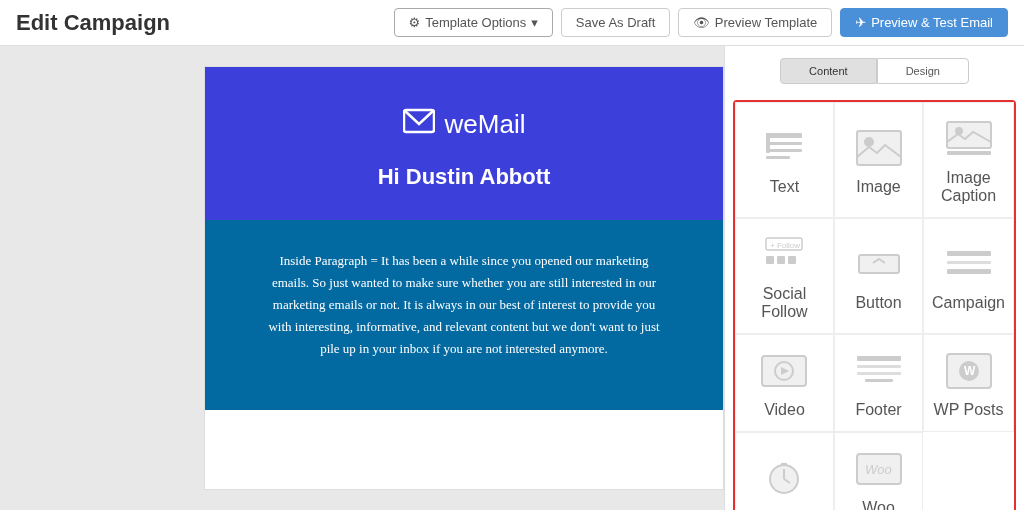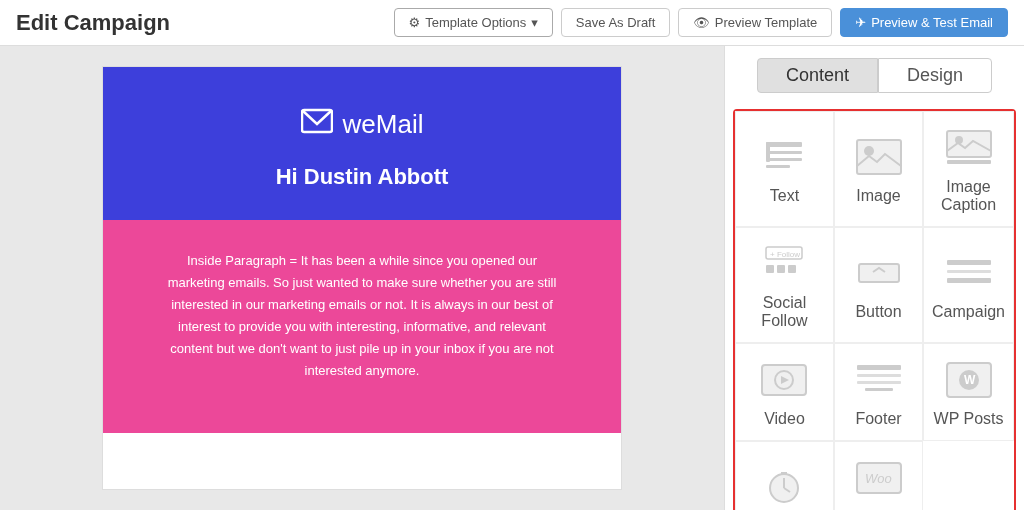--- a/index.html
+++ b/index.html
@@ -15,46 +15,46 @@
     .btn {
       padding: 6px 14px; border-radius: 4px; cursor: pointer; font-size: 13px; border: 1px solid #ccc; background: #fff; color: #555;
       display: inline-flex; align-items: center; gap: 5px;
     }
     .btn-primary { background: #fff; border-color: #aaa; }
     .btn-blue { background: #4a90d9; color: #fff; border-color: #4a90d9; }
 
     .main-layout { display: flex; height: calc(510px - 46px); }
 
     .email-preview-area {
-      flex: 1; overflow-y: auto; background: #e8e8e8; display: flex; justify-content: center; padding: 20px 0;
+      flex: 1; overflow-y: auto; background: #e8e8e8; display: flex; justify-content: flex-end; padding: 20px 0;
     }
 
     .email-canvas {
       width: 520px; background: #fff; border: 1px solid #ddd;
     }
 
     .email-header {
       background: #3d3fdb; padding: 40px 20px 30px; display: flex; flex-direction: column; align-items: center; gap: 12px;
     }
     .email-logo { display: flex; align-items: center; gap: 10px; }
     .email-logo-icon { color: #fff; font-size: 28px; }
     .email-logo-text { color: #fff; font-size: 26px; font-weight: 500; }
     .email-heading { color: #fff; font-size: 22px; font-weight: 700; margin-top: 10px; }
 
-    .email-body { padding: 30px 60px; background: #ec4899; }
+    .email-body { padding: 30px 60px; background: #0369a1; font-family: Liberation Serif, serif; }
     .email-body p { color: #fff; font-size: 13px; line-height: 1.7; text-align: center; margin-bottom: 20px; }
     .email-body p.cta { color: #fff; font-size: 13px; line-height: 1.7; text-align: center; font-weight: 500; }
 
     .sidebar {
       width: 300px; background: #fff; border-left: 1px solid #ddd; display: flex; flex-direction: column;
     }
 
     .sidebar-tabs { display: flex; justify-content: center; padding: 12px 16px 8px; gap: 0; }
     .sidebar-tab {
-      padding: 6px 28px; border: 1px solid #ccc; cursor: pointer; font-size: 18px; color: #555; background: #fff;
+      padding: 6px 28px; border: 1px solid #ccc; cursor: pointer; font-size: 11px; color: #555; background: #fff;
     }
     .sidebar-tab:first-child { border-radius: 4px 0 0 4px; }
     .sidebar-tab:last-child { border-radius: 0 4px 4px 0; }
     .sidebar-tab.active { background: #e0e0e0; color: #333; font-weight: 500; }
 
     .blocks-grid {
       border: 2px solid #e63030; margin: 8px; border-radius: 4px;
       display: grid; grid-template-columns: repeat(3, 1fr); gap: 0;
       flex: 1; align-content: start;
     }

